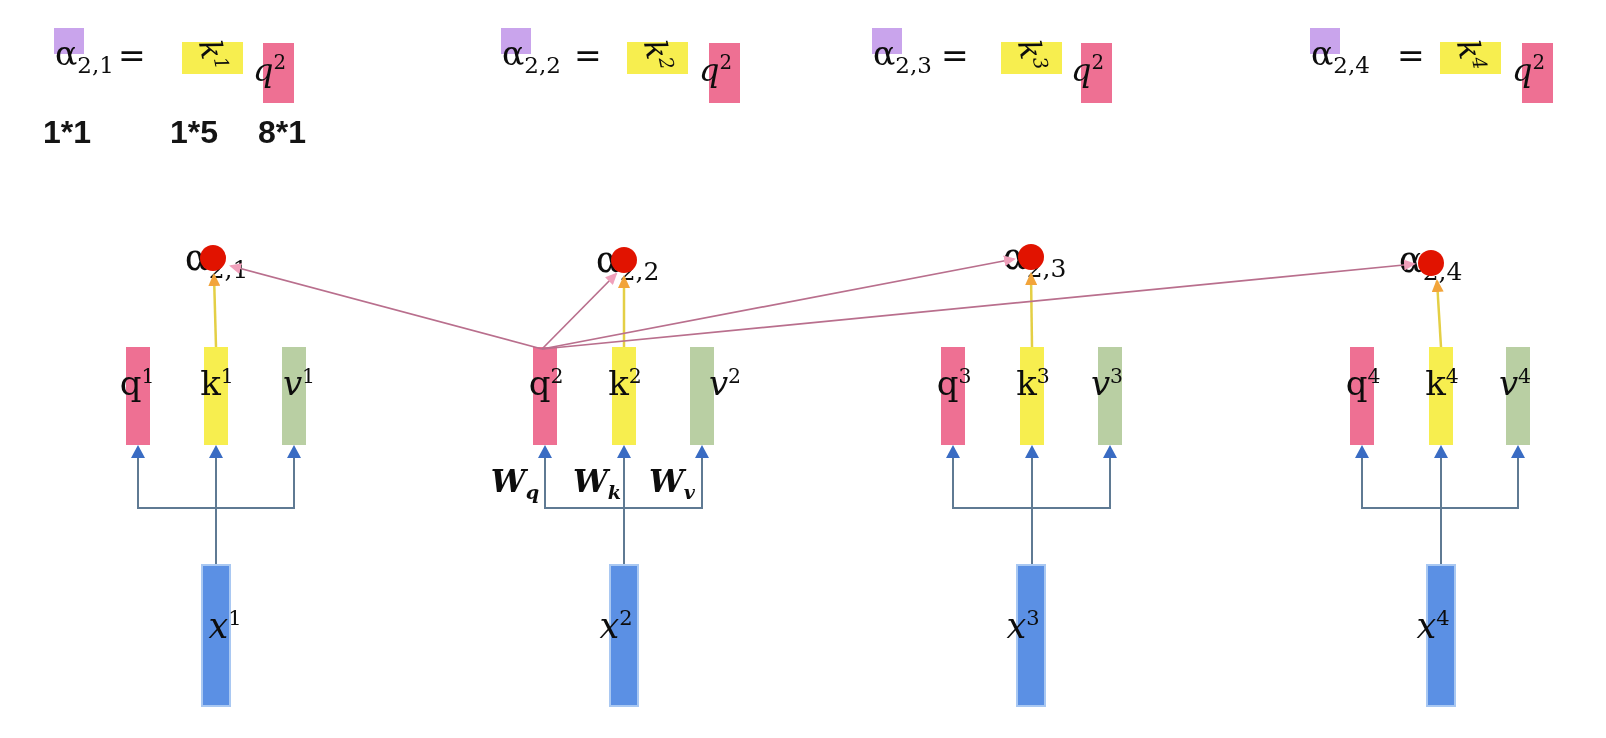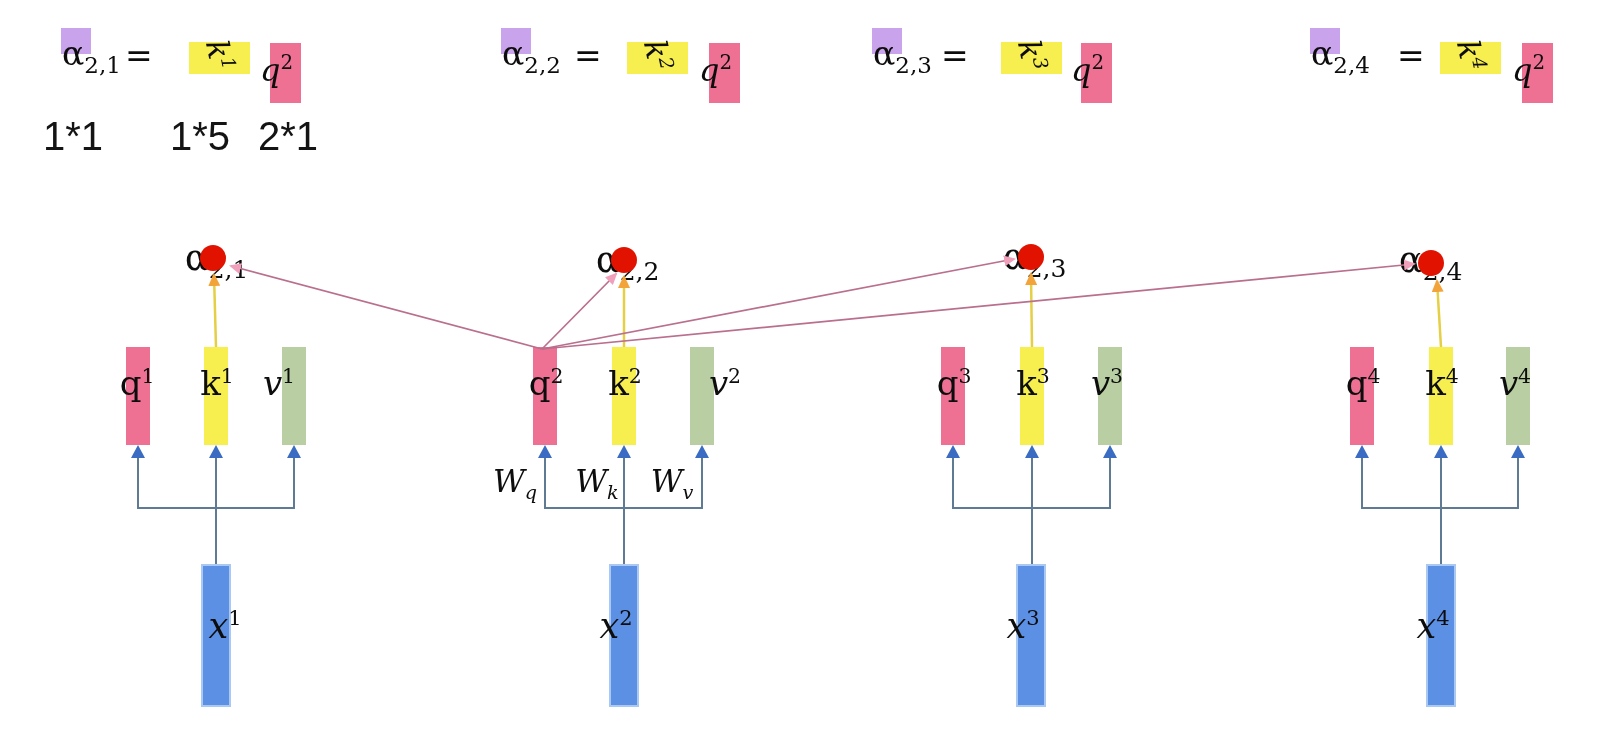--- a/index.html
+++ b/index.html
@@ -14,51 +14,51 @@
   .eq-alpha{position:absolute;left:1px;top:13px;font-size:33px;line-height:1;}
   .eq-alpha sub{font-size:23px;line-height:1;}
   .eq-equals{position:absolute;top:15px;font-size:33px;line-height:1;}
   .rot{position:absolute;left:50%;top:50%;transform:translate(-50%,-58%) rotate(78deg);
        font-size:31px;font-style:italic;line-height:1;white-space:nowrap;}
   .rot sup{font-size:0.62em;}
   .eq-q{position:absolute;left:199px;top:29px;font-size:32px;font-style:italic;line-height:1;}
   .eq-q sup{font-size:0.62em;font-style:normal;}
   
   .dim{position:absolute;top:116px;font-family:"Liberation Sans",sans-serif;
-       font-weight:normal;font-size:40px;line-height:1;color:#141414;}
+       font-weight:bold;font-size:32px;line-height:1;color:#141414;}
   
   .bar{position:absolute;top:347px;width:24px;height:98px;z-index:1;}
   .bar.q{background:#ee7093;}
   .bar.k{background:#f7ee4f;}
   .bar.v{background:#b9cfa3;}
   .bar-label{position:absolute;top:366px;transform:translateX(-50%);
              font-size:34px;line-height:1;z-index:3;white-space:nowrap;}
   .bar-label sup{font-size:0.6em;}
   .bar-label.it, .x-label, .w-label{font-style:italic;}
   .bar-label.it sup{font-style:normal;}
   .xbar{position:absolute;top:564px;width:30px;height:143px;background:#5b90e4;
         border:2px solid #a9c8f2;box-sizing:border-box;z-index:1;}
   .x-label{position:absolute;top:608px;transform:translateX(-50%);
            font-size:35px;line-height:1;z-index:3;white-space:nowrap;}
   .x-label sup{font-size:0.6em;font-style:normal;}
   .w-label{position:absolute;top:466px;transform:translateX(-50%);
-           font-size:31px;line-height:1;z-index:3;white-space:nowrap;}
+           font-size:31px;line-height:1;z-index:3;white-space:nowrap;font-weight:bold;}
   .w-label sub{font-size:0.62em;}
   .alpha-label{position:absolute;font-size:35px;line-height:1;z-index:2;white-space:nowrap;}
   .alpha-label sub{font-size:25px;line-height:1;}
   
   .overlay{position:absolute;left:0;top:0;width:1606px;height:738px;
            z-index:4;pointer-events:none;}
 </style>
 </head>
 <body>
 
 <div class="canvas">
 
-  <div class="eq" style="left:61px">
+  <div class="eq" style="left:54px">
     <div class="chip purple"></div>
     <div class="eq-alpha"><span>α</span><sub>2,1</sub></div>
     <div class="eq-equals" style="left:64px">=</div>
     <div class="chip yellow">
       <span class="rot"><span>k</span><sup>1</sup></span>
     </div>
     <div class="chip pink"></div>
     <div class="eq-q"><span>q</span><sup>2</sup></div>
   </div>
 
@@ -90,29 +90,29 @@
     <div class="eq-equals" style="left:87px">=</div>
     <div class="chip yellow" style="left:130px">
       <span class="rot"><span>k</span><sup>4</sup></span>
     </div>
     <div class="chip pink" style="left:212px"></div>
     <div class="eq-q" style="left:202px"><span>q</span><sup>2</sup></div>
   </div>
 
   <div class="dim" style="left:43px">1*1</div>
   <div class="dim" style="left:170px">1*5</div>
-  <div class="dim" style="left:258px">2*1</div>
+  <div class="dim" style="left:258px">8*1</div>
 
   <div>
     <div class="bar q" style="left:126px"></div>
     <div class="bar k" style="left:204px"></div>
     <div class="bar v" style="left:282px"></div>
     <div class="bar-label" style="left:137px"><span>q</span><sup>1</sup></div>
     <div class="bar-label" style="left:217px"><span>k</span><sup>1</sup></div>
-    <div class="bar-label it" style="left:279px"><span>v</span><sup>1</sup></div>
+    <div class="bar-label it" style="left:299px"><span>v</span><sup>1</sup></div>
     <div class="xbar" style="left:201px"></div>
     <div class="x-label" style="left:225px"><span>x</span><sup>1</sup></div>
     <div class="alpha-label" style="left:185px;top:241px"><span>α</span><sub>2,1</sub></div>
   </div>
 
   <div>
     <div class="bar q" style="left:533px"></div>
     <div class="bar k" style="left:612px"></div>
     <div class="bar v" style="left:690px"></div>
     <div class="bar-label" style="left:546px"><span>q</span><sup>2</sup></div>

